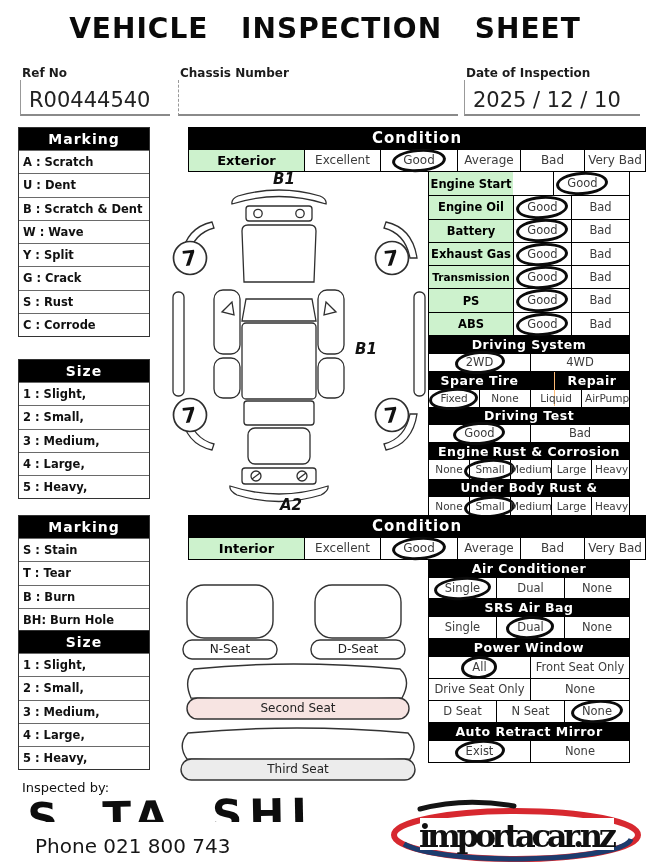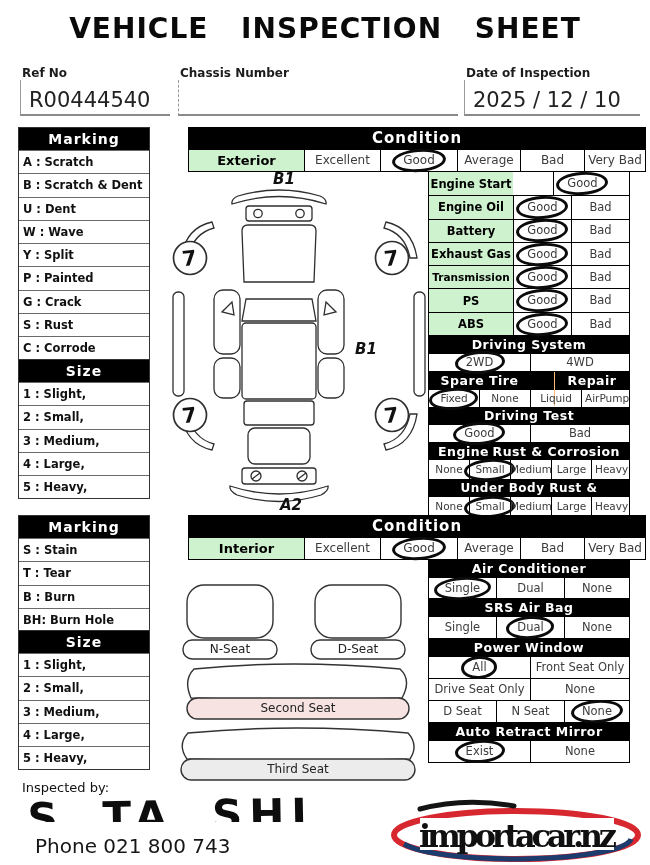--- a/index.html
+++ b/index.html
@@ -81,25 +81,24 @@
   </div>
 
   <div class="fld-label" style="left:466px;top:66px;">Date of Inspection</div>
   <div class="fld-box" style="left:464px;top:80px;width:176px;">
     <span>2025 / 12 / 10</span>
   </div>
 
   <div class="mk-table" style="top:127px;">
     <div class="mk-hdr">Marking</div>
     <div class="mk-row">A : Scratch</div>
+    <div class="mk-row">U : Dent</div>
     <div class="mk-row">B : Scratch &amp; Dent</div>
-    <div class="mk-row">U : Dent</div>
     <div class="mk-row">W : Wave</div>
     <div class="mk-row">Y : Split</div>
-    <div class="mk-row">P : Painted</div>
     <div class="mk-row">G : Crack</div>
     <div class="mk-row">S : Rust</div>
     <div class="mk-row">C : Corrode</div>
   </div>
 
   <div class="mk-table" style="top:359px;">
     <div class="mk-hdr">Size</div>
     <div class="mk-row">1 : Slight,</div>
     <div class="mk-row">2 : Small,</div>
     <div class="mk-row">3 : Medium,</div>

